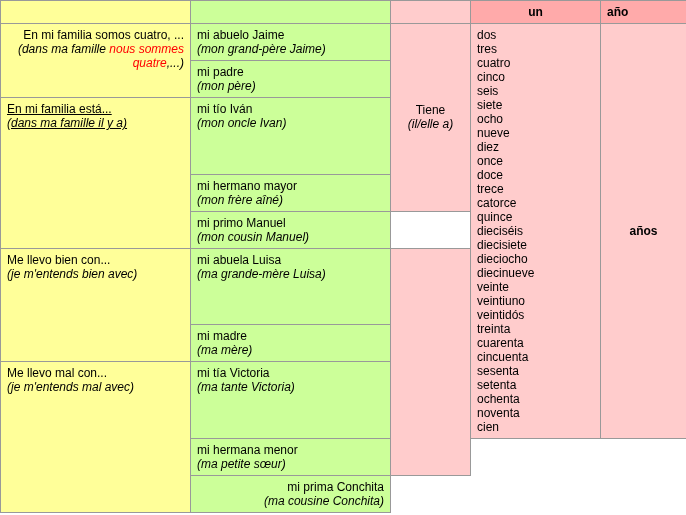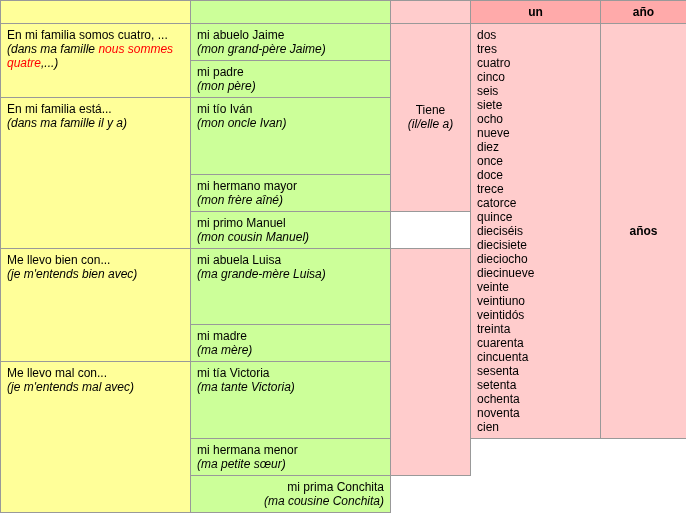--- a/index.html
+++ b/index.html
@@ -51,30 +51,30 @@
     <col class="col5">
   </colgroup>
   <thead>
     <tr>
       <th class="yellow" style="border:1px solid #999;"></th>
       <th class="green" style="border:1px solid #999;"></th>
       <th class="pink" style="border:1px solid #999;"></th>
       <th class="header-pink" style="border:1px solid #999;">
         <span>un</span>
       </th>
-      <th class="header-pink" style="text-align:center; border:1px solid #999;margin-left:33px;">
+      <th class="header-pink" style="text-align:left; border:1px solid #999;margin-left:33px;">
         <span>año</span>
       </th>
     </tr>
   </thead>
   <tbody>
 
     <tr>
 
-      <td class="yellow" rowspan="2" style="vertical-align:top;">
+      <td class="yellow" rowspan="2" style="vertical-align:top;text-align:right;">
         <span>En mi familia somos cuatro, ...</span><br>
         <span class="italic">(dans ma famille </span><span class="italic red">nous sommes quatre</span><span class="italic">,...)</span>
       </td>
 
       <td class="green" style="vertical-align:top;">
         <span>mi abuelo Jaime</span><br>
         <span class="italic">(mon grand-père Jaime)</span>
       </td>
 
       <td class="pink" rowspan="4" style="vertical-align:middle; text-align:center;">
@@ -122,21 +122,21 @@
     </tr>
     <tr>
 
       <td class="green" style="vertical-align:top;">
         <span>mi padre</span><br>
         <span class="italic">(mon père)</span>
       </td>
     </tr>
 
     <tr>
-      <td class="yellow" rowspan="3" style="vertical-align:top;">
+      <td class="yellow" rowspan="3" style="vertical-align:top;text-decoration:underline;">
         <span>En mi familia está...</span><br>
         <span class="italic">(dans ma famille il y a)</span>
       </td>
       <td class="green" style="vertical-align:top;">
         <span>mi tío Iván</span><br>
         <span class="italic">(mon oncle Ivan)</span>
       </td>
     </tr>
     <tr>
       <td class="green" style="vertical-align:top;">

